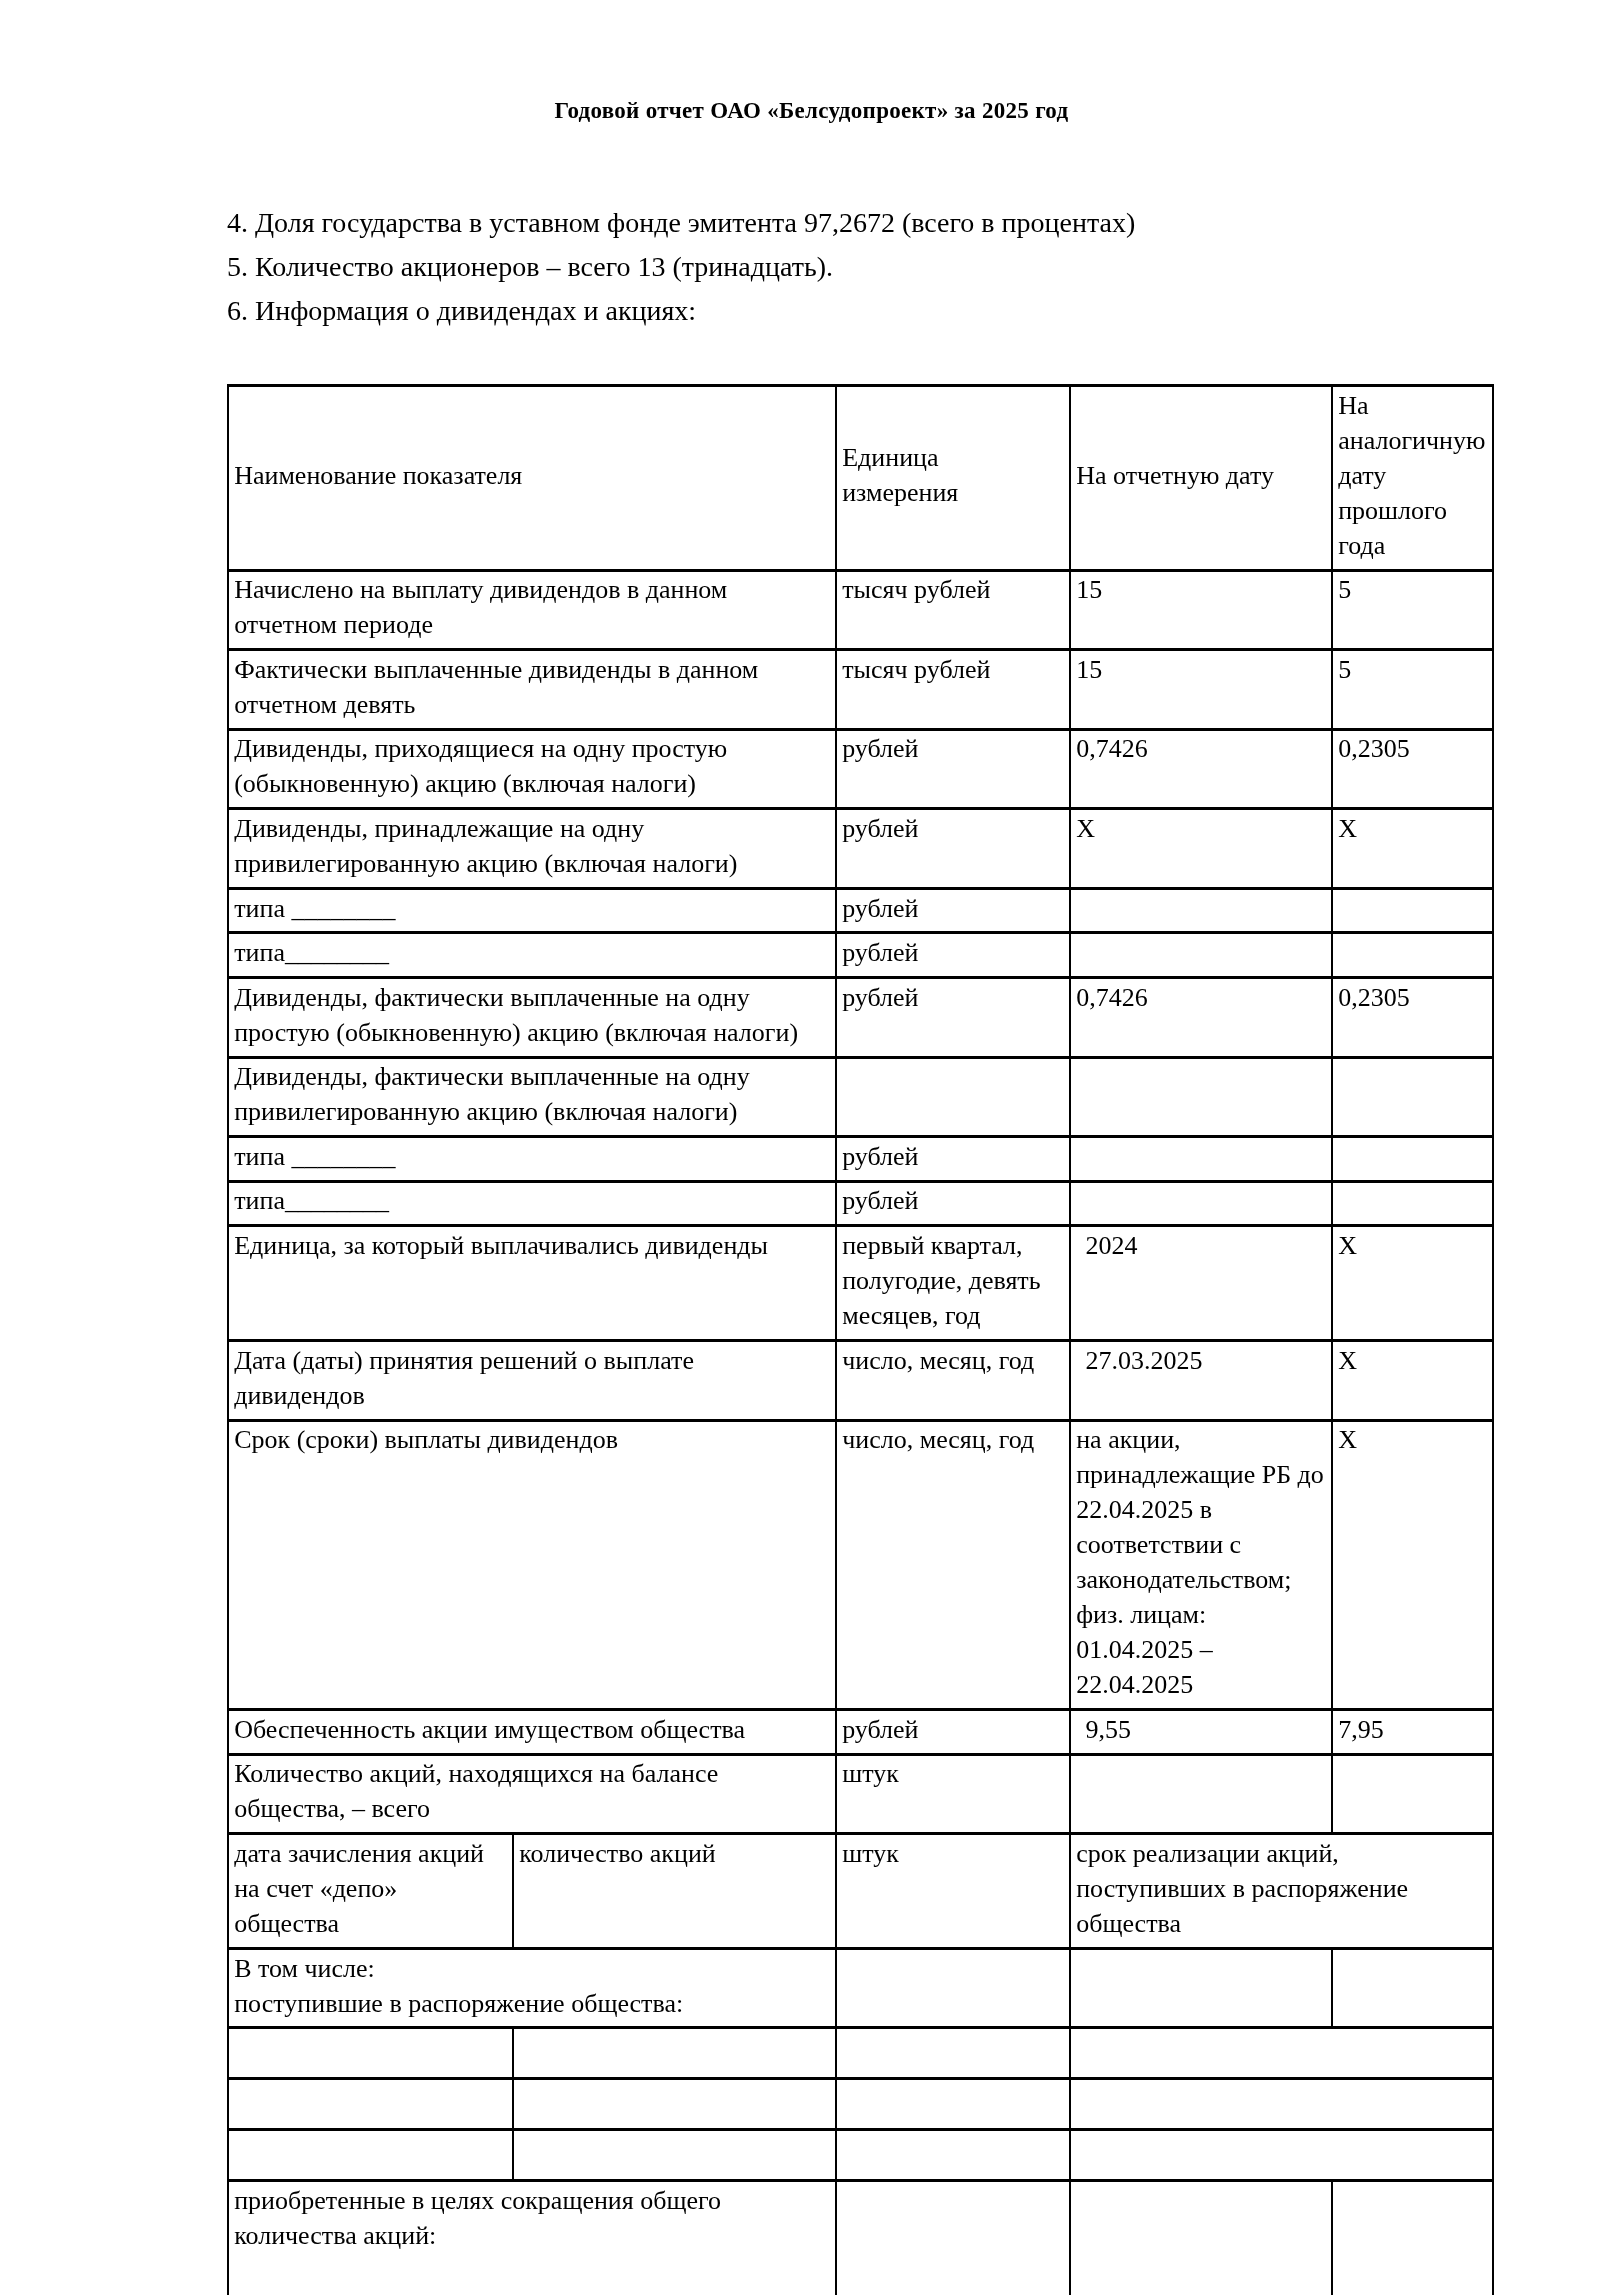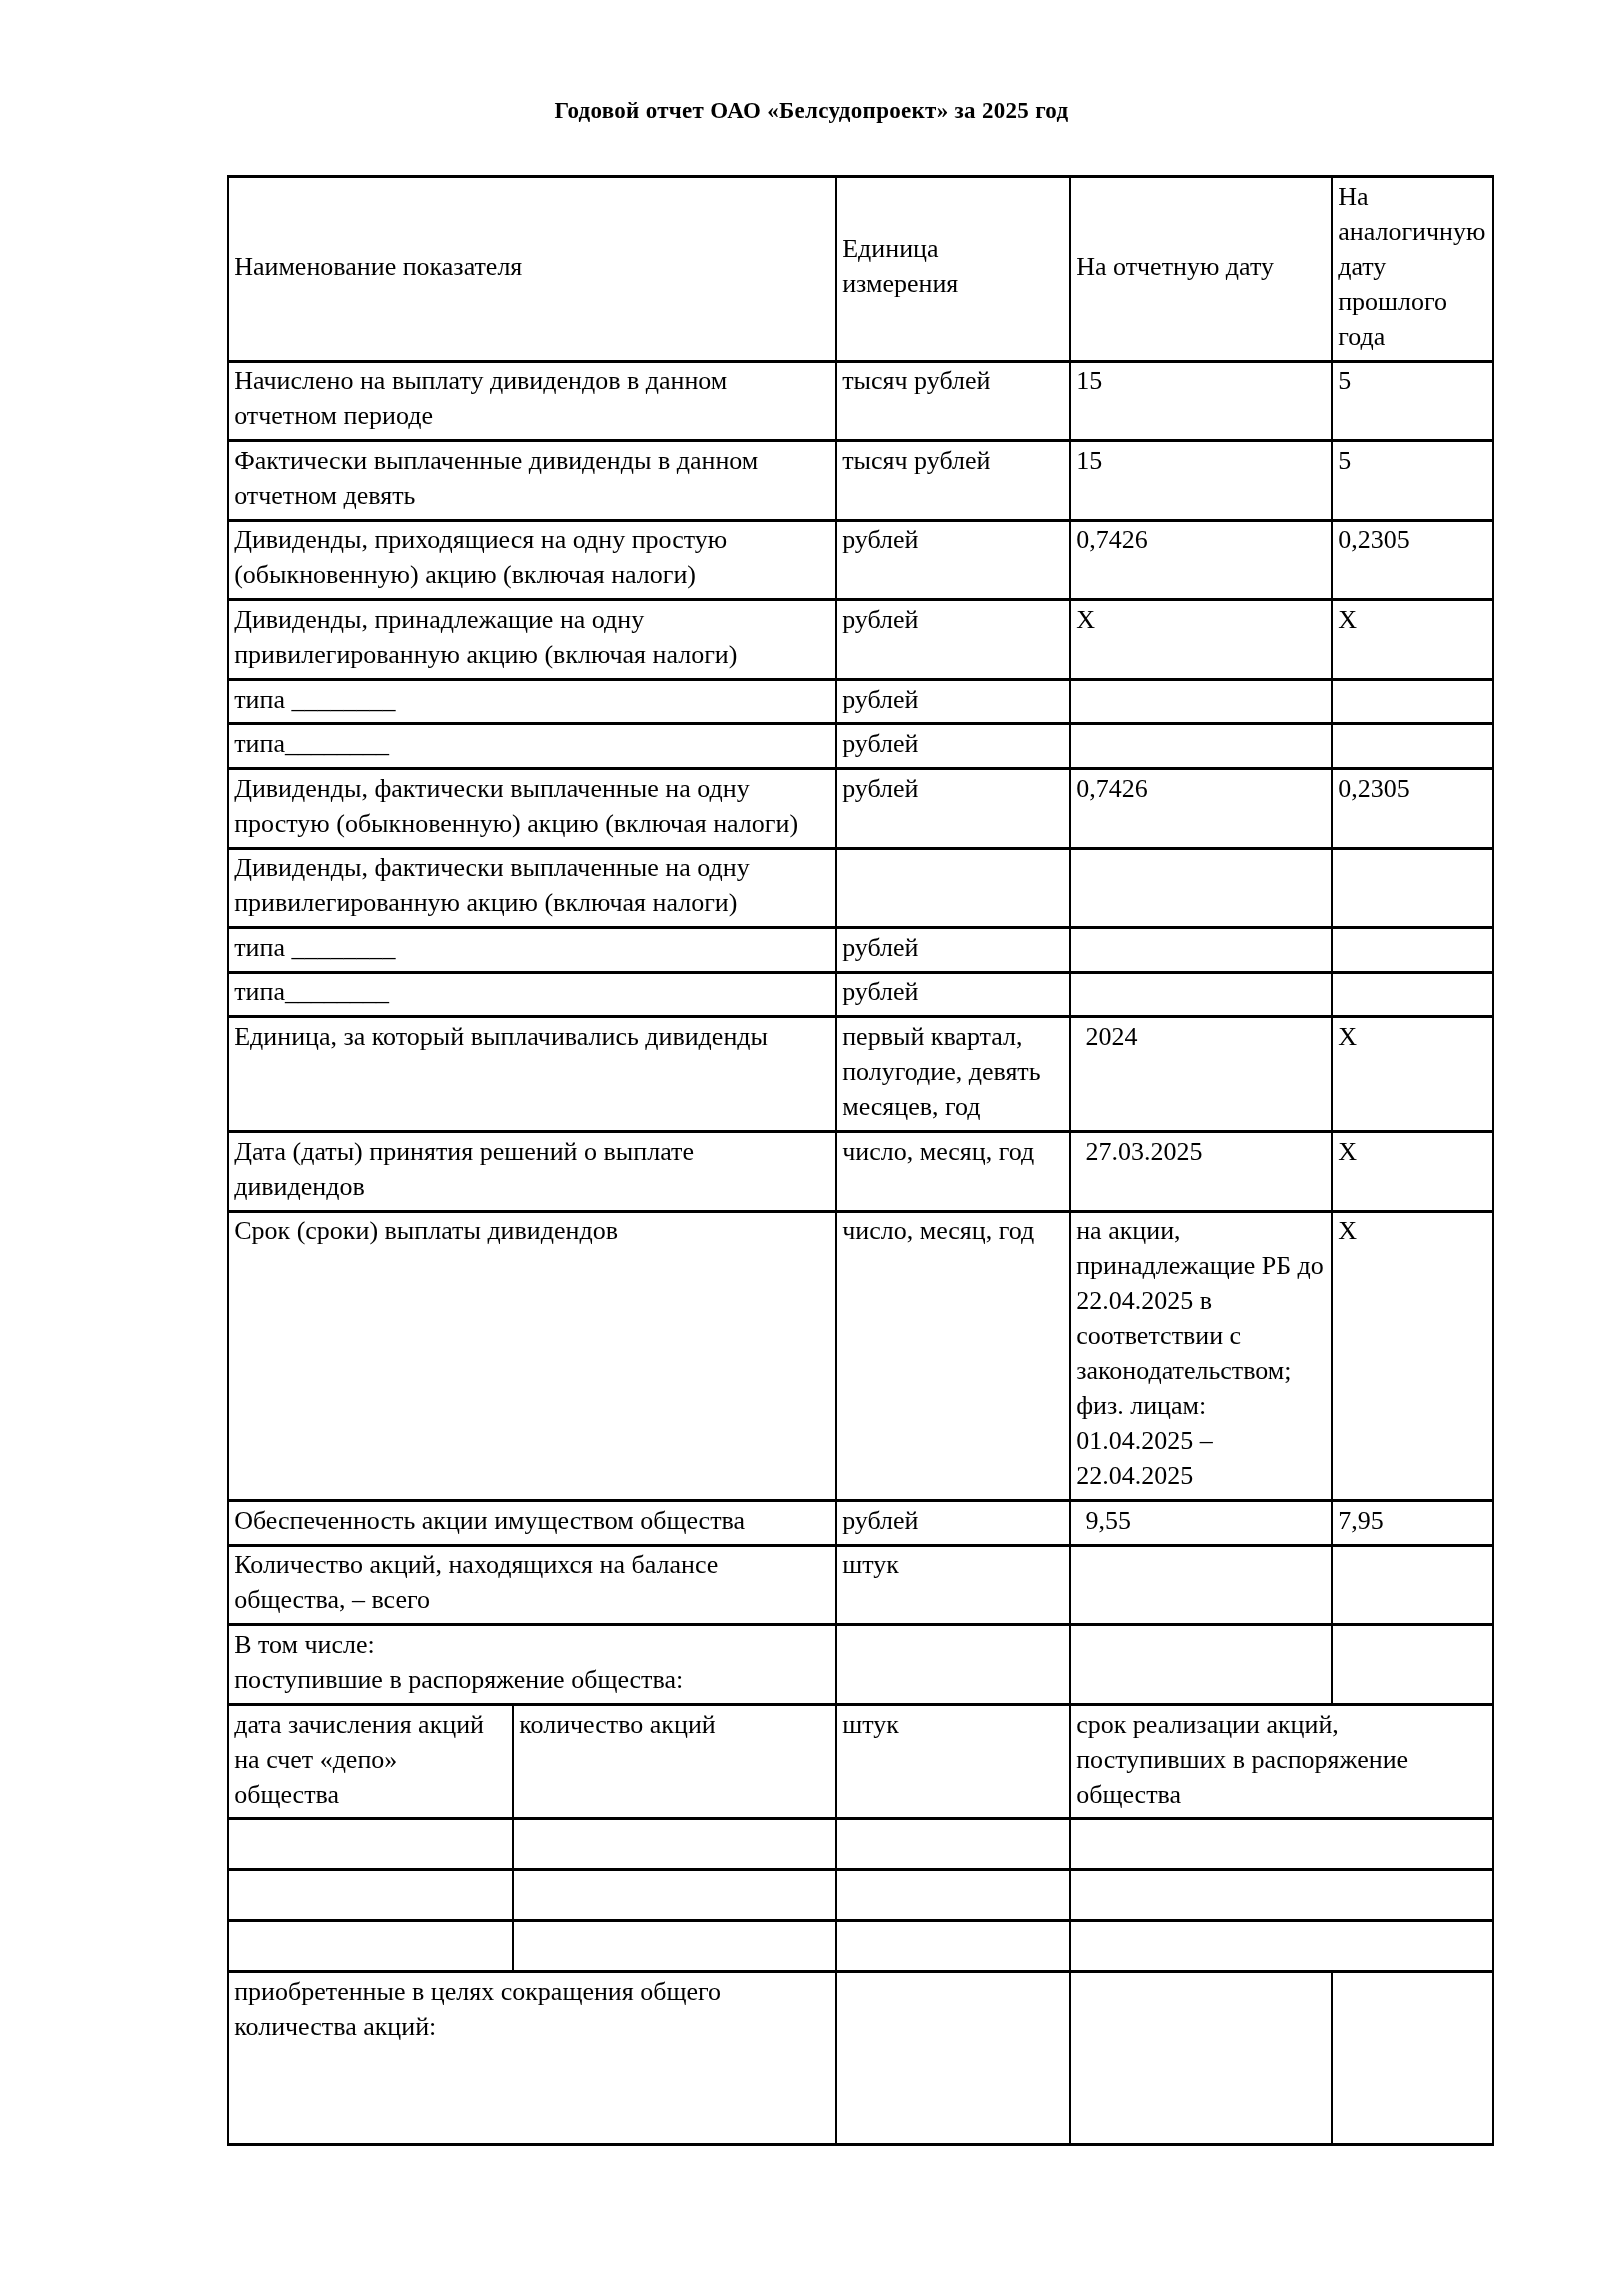--- a/index.html
+++ b/index.html
@@ -70,20 +70,25 @@
 </style>
 </head>
 <body>
 
 <div class="page">
 
   <div class="title-wrap">
     <h1 class="doc-title">Годовой отчет ОАО «Белсудопроект» за 2025 год</h1>
   </div>
 
+  <div class="paras">
+    <p>4. Доля государства в уставном фонде эмитента 97,2672 (всего в процентах)</p>
+    <p>5. Количество акционеров – всего 13 (тринадцать).</p>
+    <p>6. Информация о дивидендах и акциях:</p>
+  </div>
 
   <div class="tbl-wrap">
     <table class="tbl">
       <colgroup>
         <col class="c1a">
           <col class="c1b">
           <col class="c2">
           <col class="c3">
           <col class="c4">
       </colgroup>
@@ -196,34 +201,34 @@
       </tr>
 
       <tr>
         <td colspan="2">Количество акций, находящихся на балансе общества, – всего</td>
         <td>штук</td>
         <td></td>
         <td></td>
       </tr>
 
       <tr>
-        <td colspan="2">В том числе:
-поступившие в распоряжение общества:</td>
-        <td></td>
-        <td></td>
-        <td></td>
-      </tr>
-
-      <tr>
         <td>дата зачисления акций на счет «депо» общества</td>
         <td>количество акций</td>
         <td>штук</td>
         <td colspan="2">срок реализации акций, поступивших в распоряжение общества</td>
       </tr>
 
+      <tr>
+        <td colspan="2">В том числе:
+поступившие в распоряжение общества:</td>
+        <td></td>
+        <td></td>
+        <td></td>
+      </tr>
+
       <tr class="r-empty">
         <td></td>
         <td></td>
         <td></td>
         <td colspan="2"></td>
       </tr>
 
       <tr class="r-empty">
         <td></td>
         <td></td>

